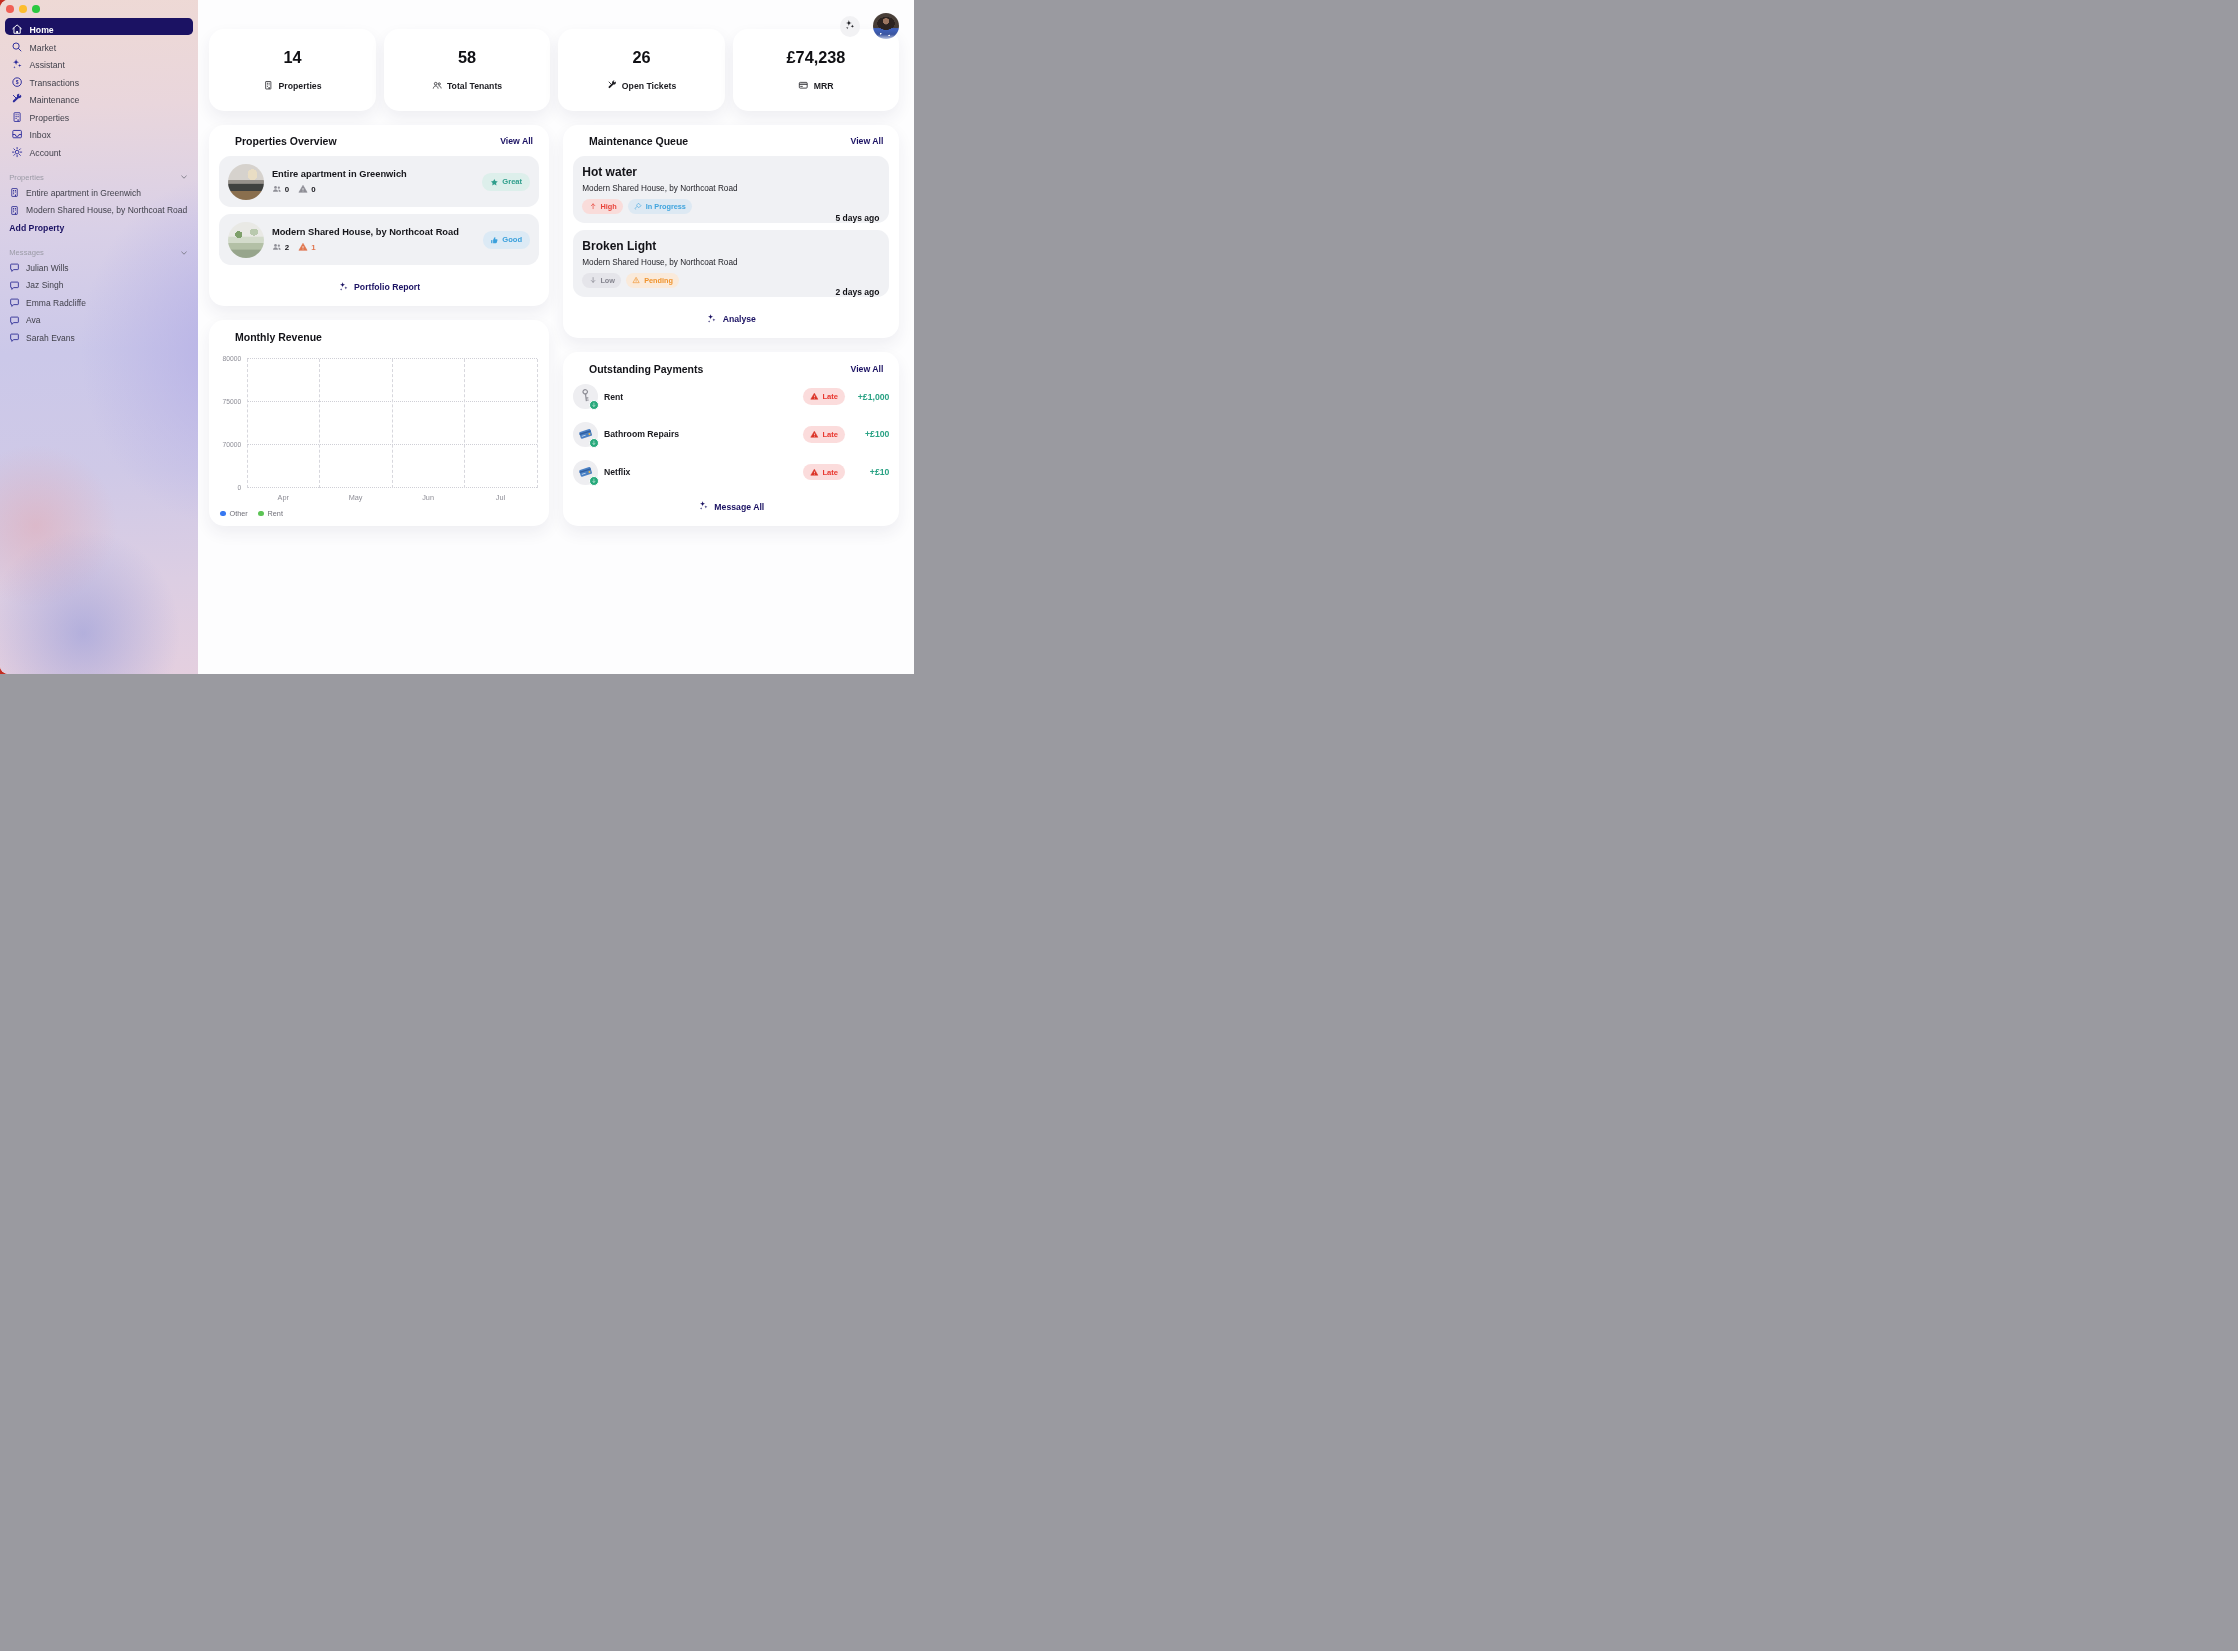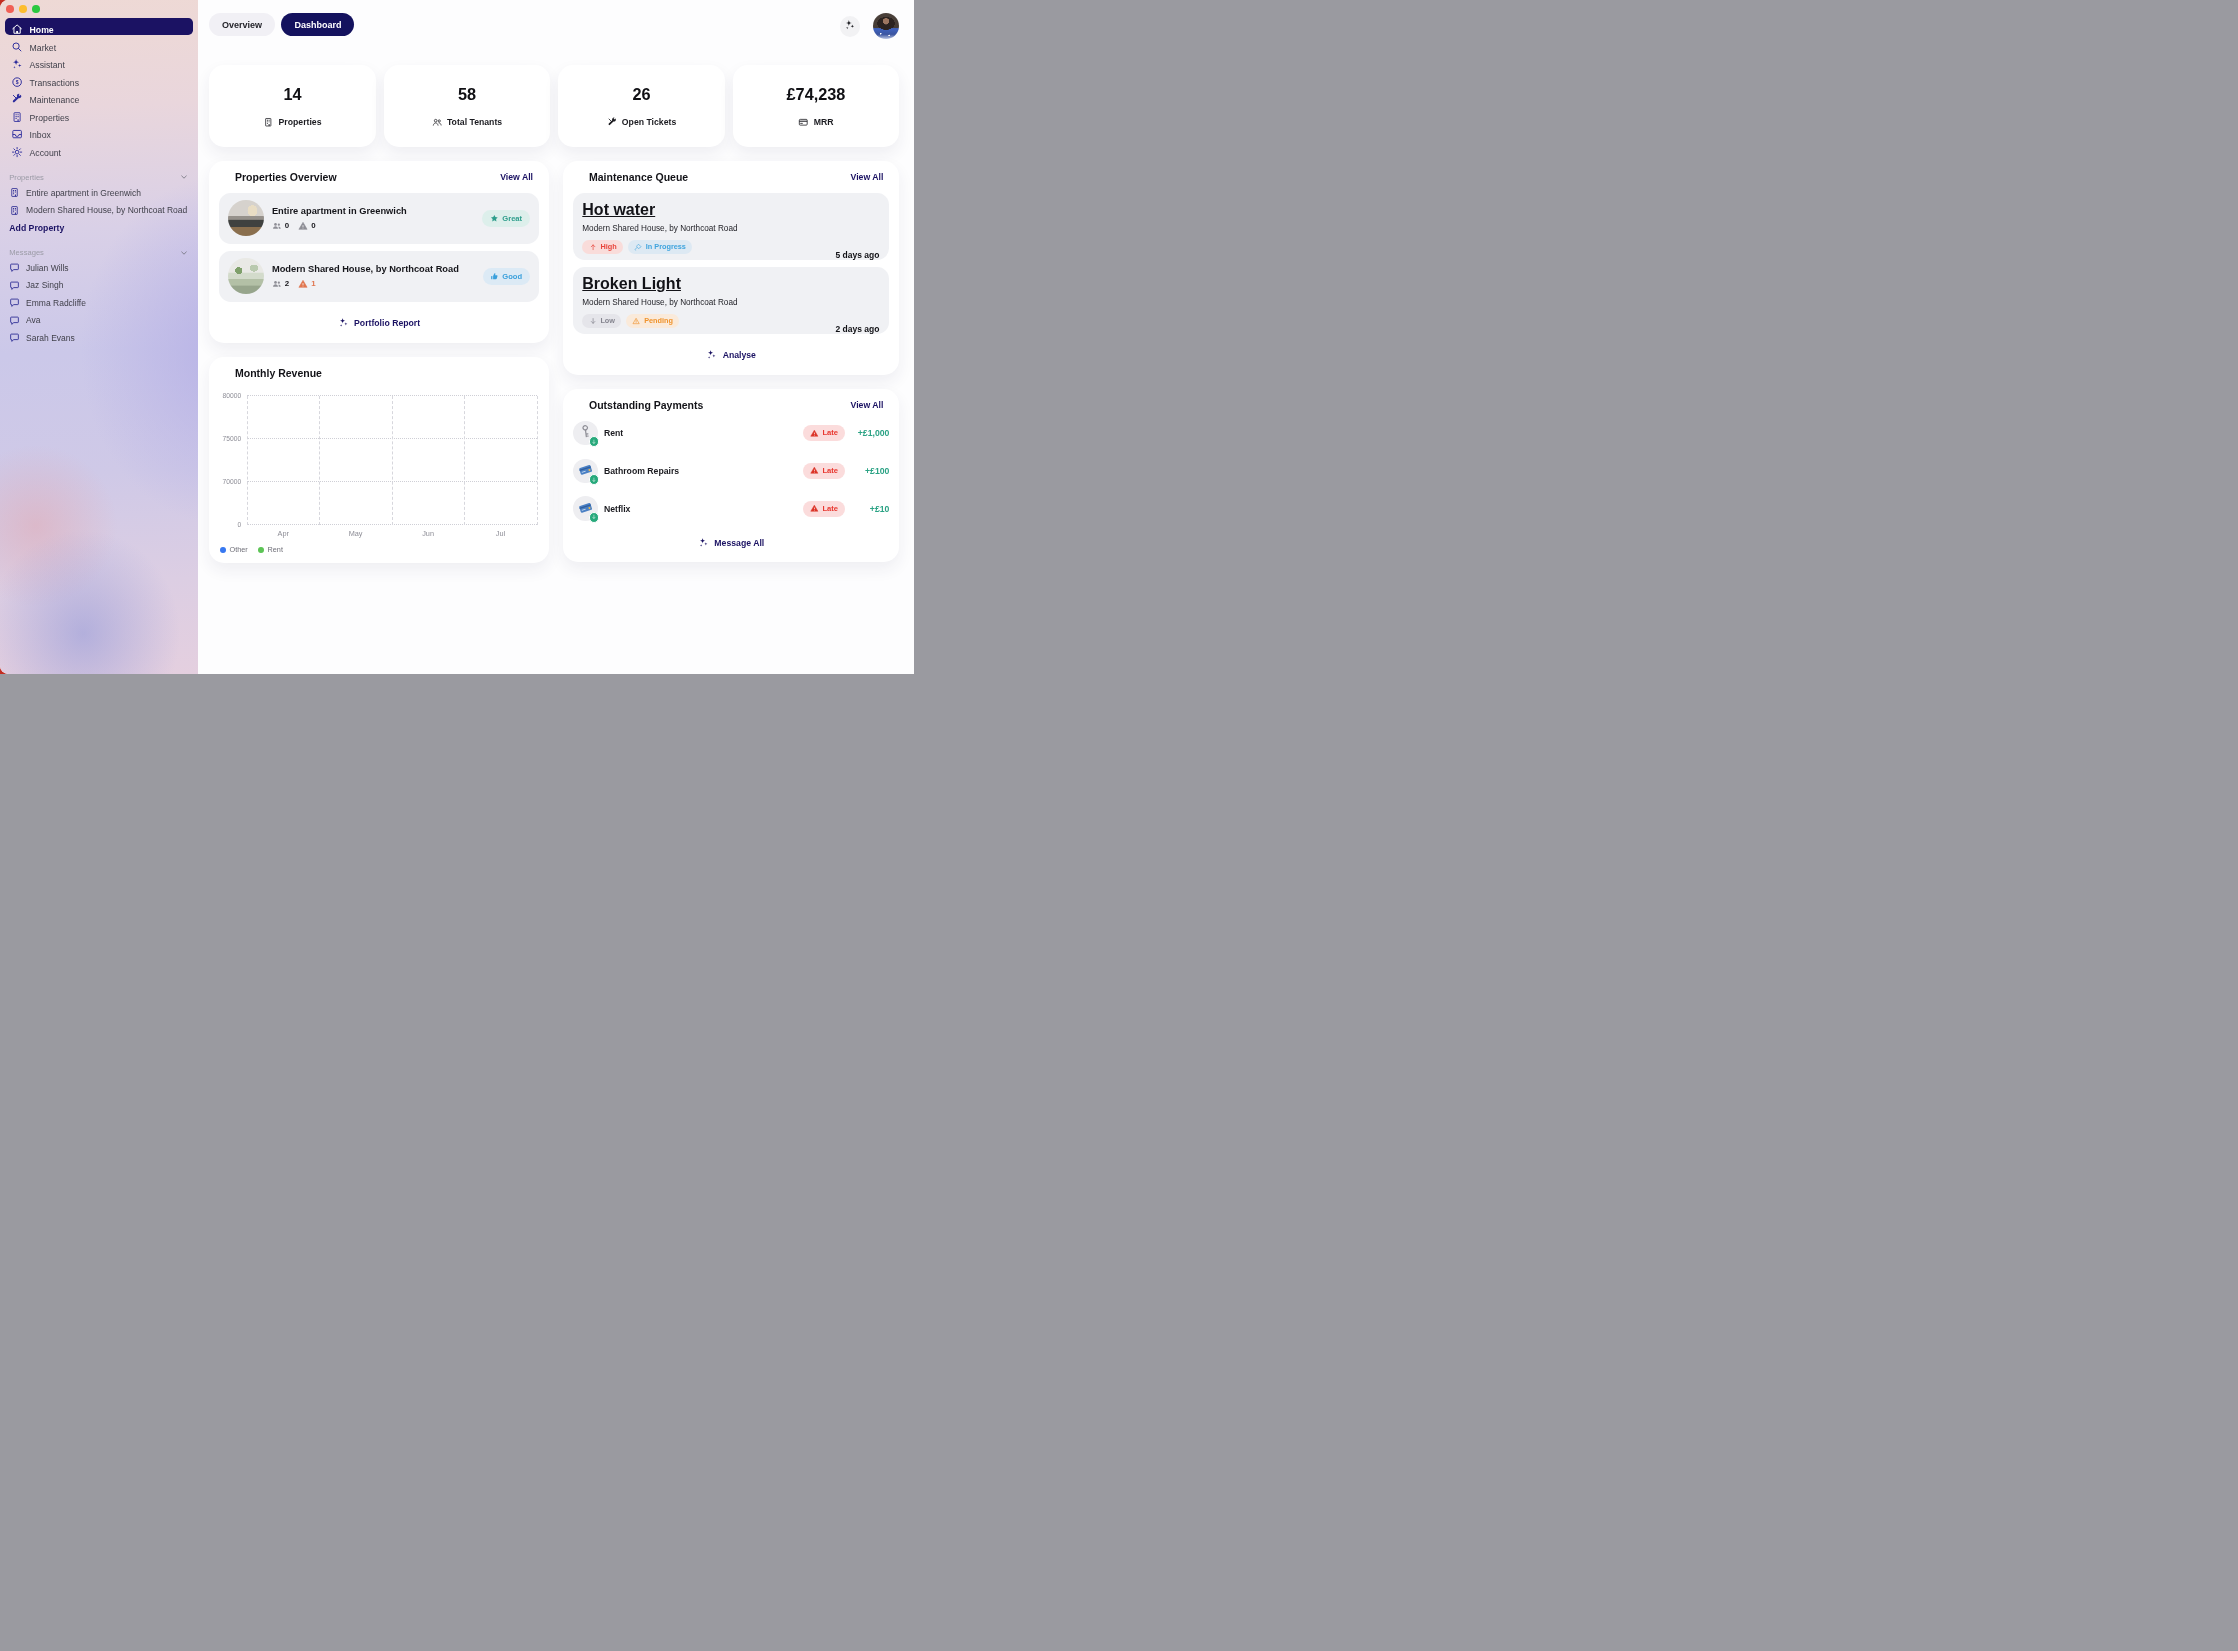--- a/index.html
+++ b/index.html
@@ -111,21 +111,21 @@
   .seg{width:100%;}
   .xlabels{display:flex;margin:4.7px 2.3px 0 28px;}
   .xlabel{flex:1;text-align:center;font-size:7.3px;color:#8d8d96;}
   .legend{display:flex;gap:10.5px;margin-top:7px;align-items:center;padding-left:1.2px;}
   .legend-item{display:flex;gap:3.5px;align-items:center;font-size:7.3px;color:#6f6f78;}
   .dot{width:5.8px;height:5.8px;border-radius:50%;}
 
   
   .mq-item{position:relative;background:#f0f1f4;border-radius:11.7px;padding:8.7px 9.3px;
     margin-bottom:7px;height:67px;}
-  .mq-title{font-size:16px;font-weight:700;color:#131318;text-decoration:underline;}
+  .mq-title{font-size:12px;font-weight:700;color:#131318;}
   .mq-sub{font-size:8.2px;margin-top:4.7px;color:#1e1e24;}
   .mq-age{position:absolute;right:10px;top:29px;font-size:8.5px;font-weight:600;color:#101014;margin-top:28px;}
   .chips{display:flex;gap:4.7px;margin-top:6.4px;}
   .chip{display:flex;align-items:center;gap:3.5px;height:14.6px;padding:0 6.4px;
     border-radius:7.6px;font-size:7.3px;font-weight:700;}
   .chip .ic{width:8.2px;height:8.2px;}
   .chip.high{background:#f9dcda;color:#e8463c;}
   .chip.progress{background:#dde9f3;color:#41a5de;}
   .chip.low{background:#e5e5ea;color:#85858f;}
   .chip.pending{background:#faeada;color:#f0942e;align-items:center;}
@@ -389,24 +389,20 @@
       <div class="top-icons">
         <button class="ai-btn">
           <span><svg viewBox="0 0 24 24" width="11.7" height="11.7">
                 <use href="#i-sparkles"></use>
               </svg></span>
         </button>
         <div class="avatar"></div>
       </div>
 
 
-      <div class="tabs">
-        <button class="tab">Overview</button>
-        <button class="tab active">Dashboard</button>
-      </div>
 
       <div class="stats">
         <div class="stat-card">
           <div class="stat-value">14</div>
           <div class="stat-label">
             <span class="ic"><svg viewBox="0 0 24 24" width="10.5" height="10.5">
                   <use href="#i-building"></use>
                 </svg></span>
             <span>Properties</span>
           </div>

